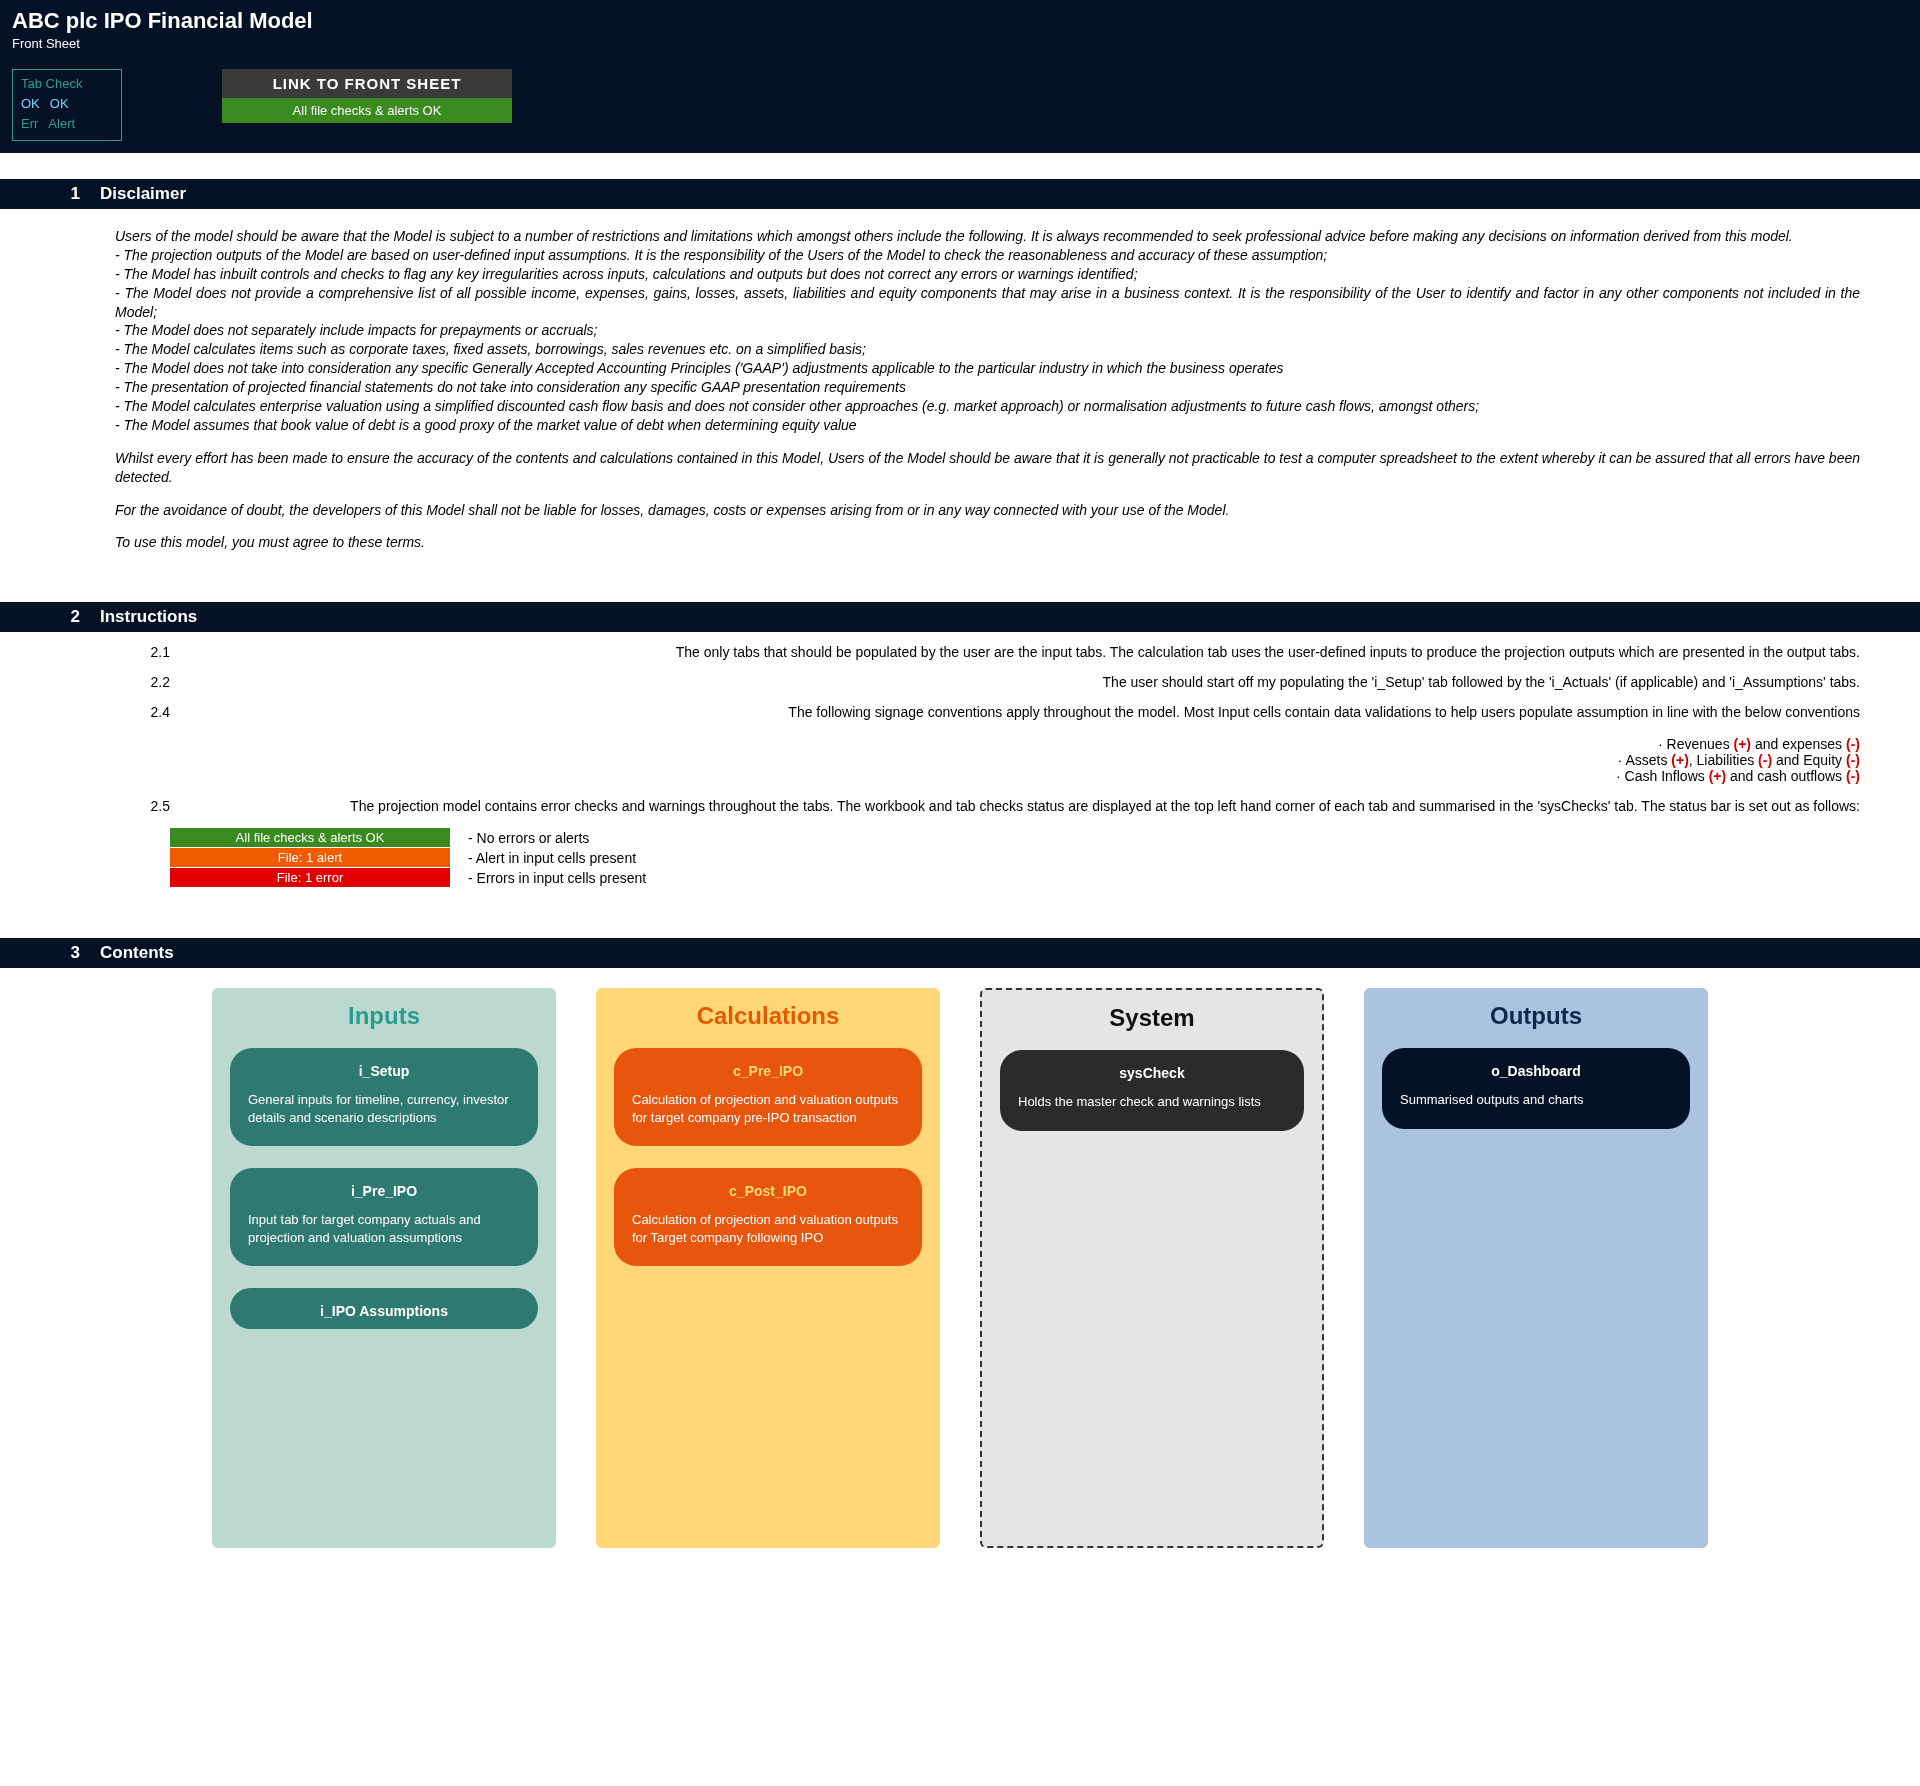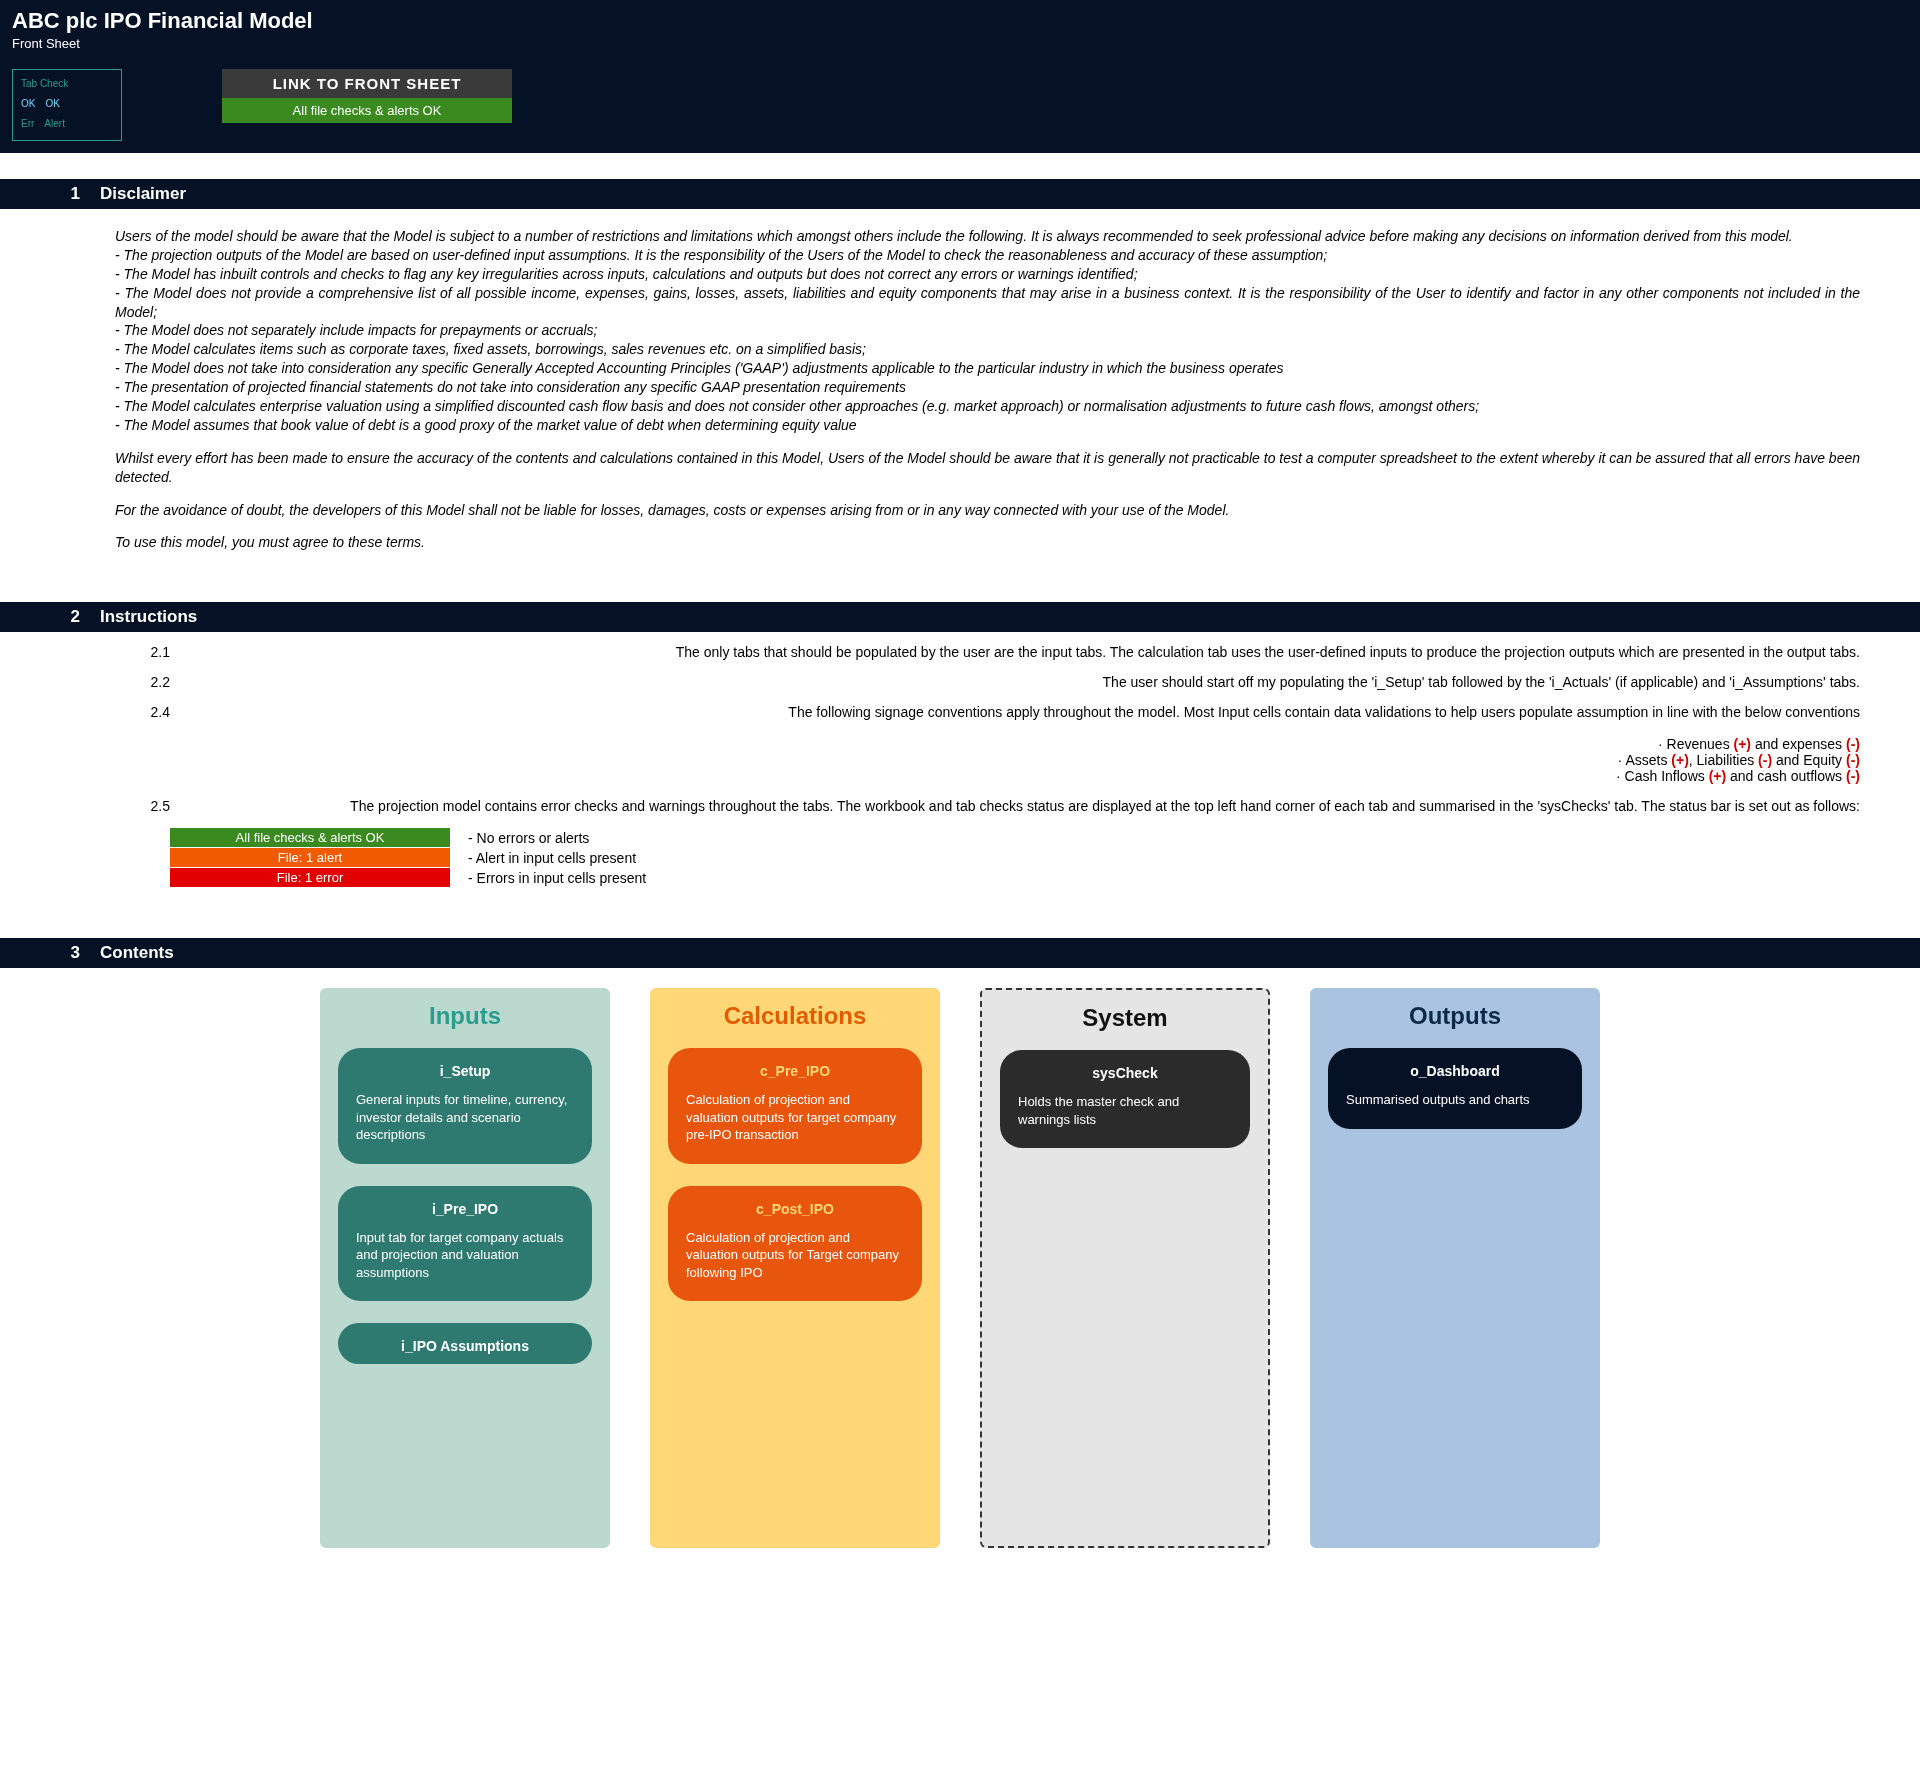--- a/index.html
+++ b/index.html
@@ -8,21 +8,21 @@
   .header {
     background:#051226; color:#fff; padding:8px 12px 12px 12px;
   }
   .title { font-weight:bold; font-size:22px; }
   .subtitle { font-size:13px; margin-top:2px; }
 
   .header-row { display:flex; gap:100px; margin-top:18px; align-items:flex-start; }
 
   .tabcheck {
     border:1px solid #2a9d8f; padding:4px 8px 6px 8px; width:110px;
-    font-size:10px; line-height:20px;
+    font-size:13px; line-height:20px;
   }
   .tabcheck .tc-title { color:#2a9d8f; }
   .tabcheck .tc-row { display:flex; gap:10px; }
   .tabcheck .grey { color:#7dd3fc; }
   .tabcheck .teal { color:#2a9d8f; }
 
   .linkbox { width:290px; text-align:center; }
   .linkbox .lb-top { background:#3a3a3a; color:#fff; font-weight:bold; letter-spacing:1px; padding:6px 0; font-size:15px;}
   .linkbox .lb-bot { background:#3b8a1f; color:#fff; padding:5px 0; font-size:13px;}
 
@@ -54,21 +54,21 @@
   }
 
   .status-table { margin-left:90px; margin-top:4px;}
   .status-table .srow { display:flex; align-items:center; margin-bottom:1px;}
   .status-table .sbox { width:280px; text-align:center; color:#fff; padding:2px 0; font-size:13px;}
   .sbox.green{ background:#3b8a1f;} .sbox.orange{background:#f05a00;} .sbox.red{background:#e00000;}
   .status-table .slabel { margin-left:18px; font-size:14px;}
 
   .contents { padding:20px 60px 40px 60px; display:flex; gap:40px; justify-content:center;}
   .col {
-    width:290px; border-radius:6px; padding:14px 18px 30px 18px; min-height:560px;
+    width:344px; border-radius:6px; padding:14px 18px 30px 18px; min-height:560px;
   }
   .col.inputs { background:#bcd9d0; }
   .col.calcs  { background:#ffd776; }
   .col.outputs{ background:#a9c3e0; }
   .col.system { background:#e5e5e5; border:2px dashed #333; }
   .col h3 { text-align:center; font-size:24px; margin-bottom:18px; font-weight:bold;}
   .col.inputs h3{ color:#2a9d8f;}
   .col.calcs  h3{ color:#e25b00;}
   .col.outputs h3{ color:#0b2a4a;}
   .col.system h3{ color:#111;}

